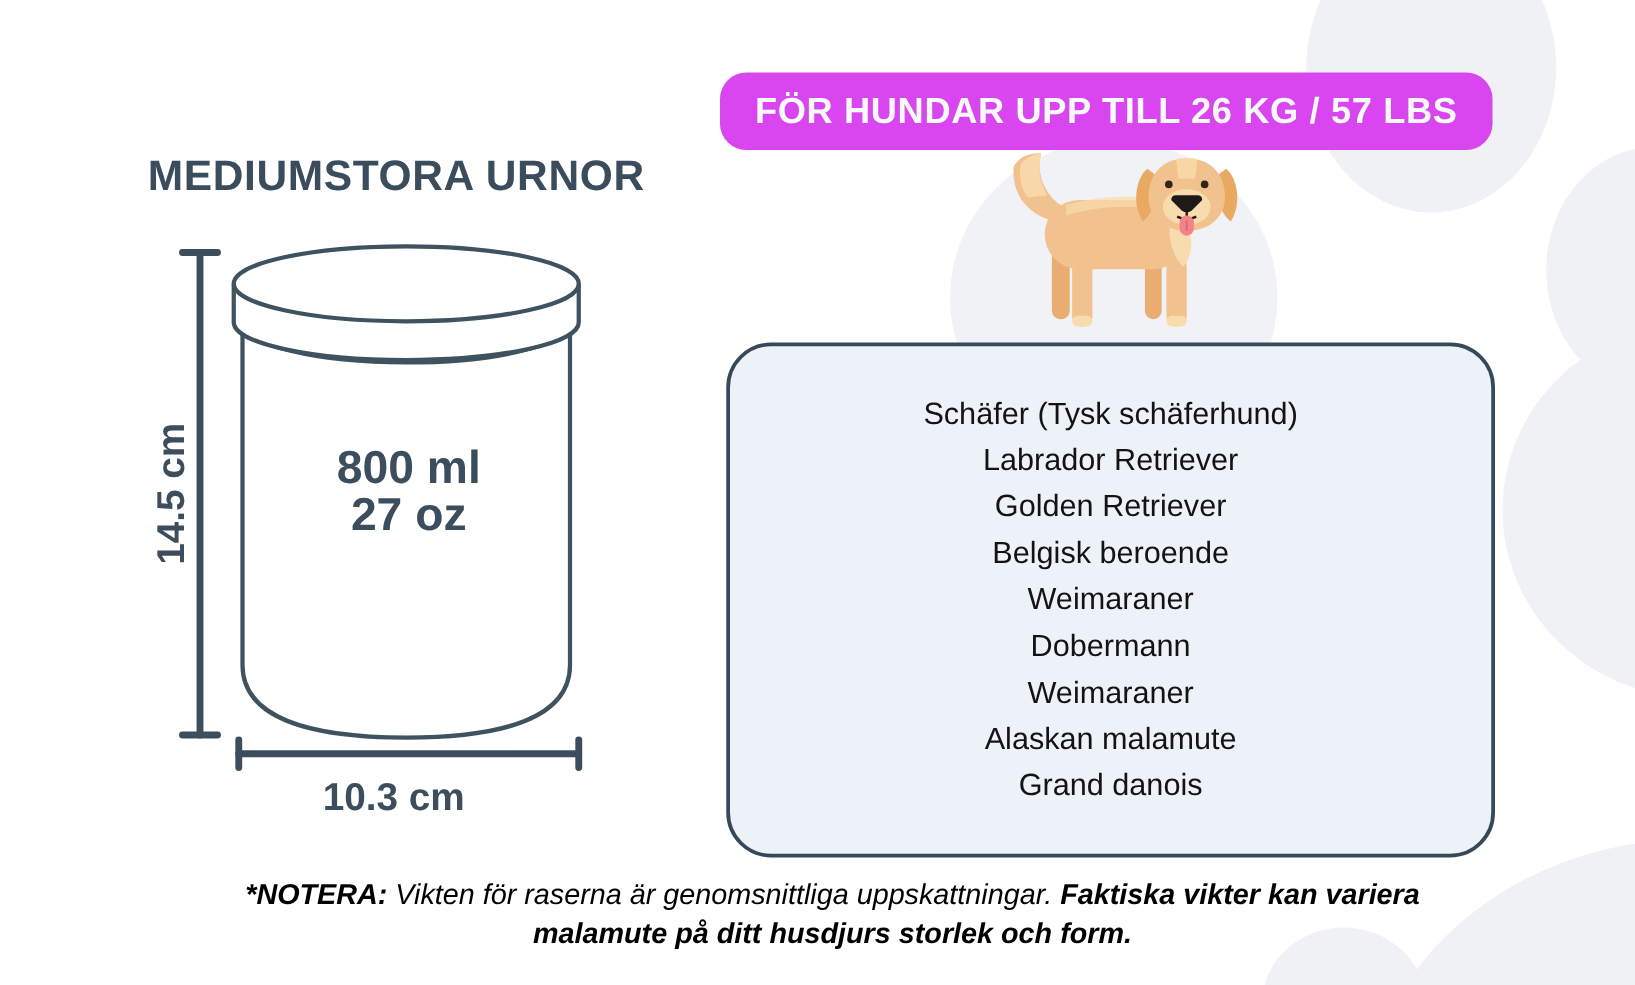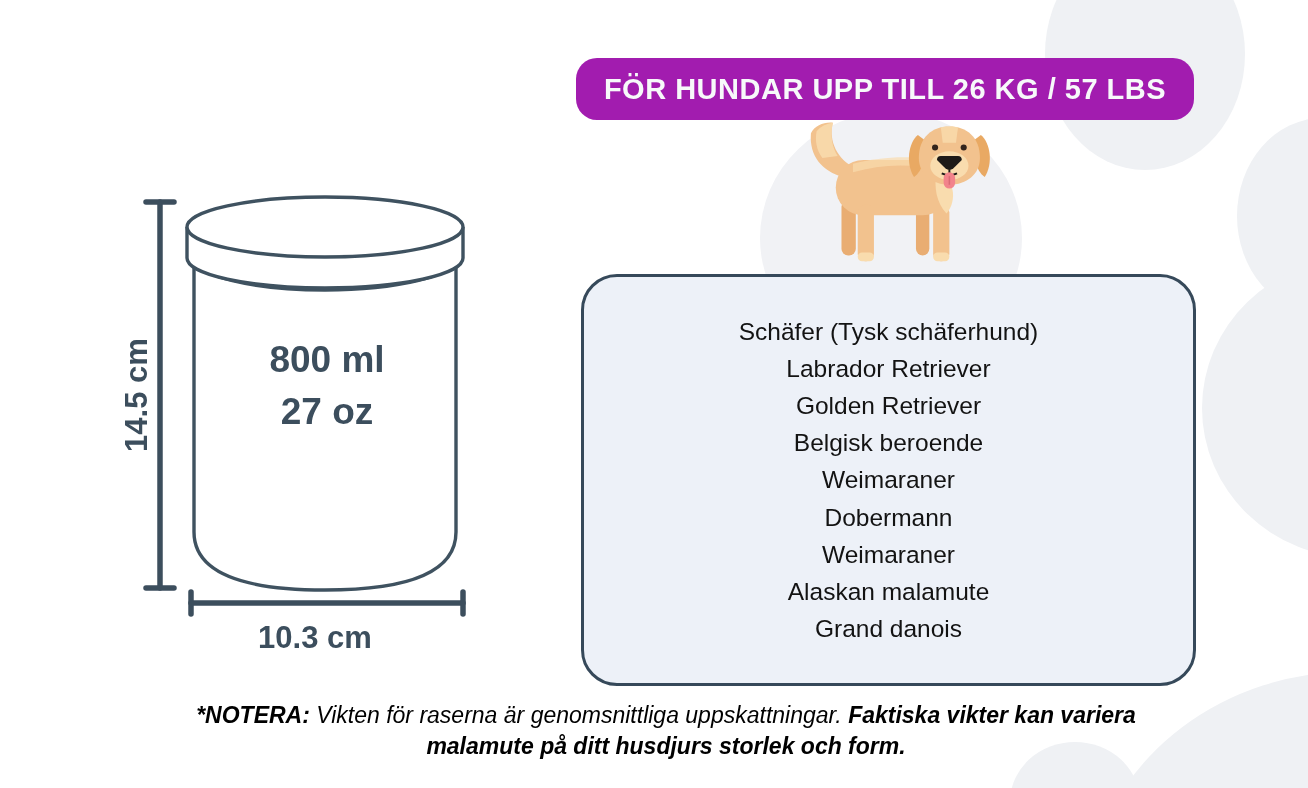--- a/index.html
+++ b/index.html
@@ -9,31 +9,31 @@
   }
   .deco{position:absolute;background:#eff1f4;border-radius:50%;z-index:0;}
   .dog-backdrop{position:absolute;background:#f1f2f5;border-radius:50%;z-index:1;}
 
   .page-title{
     position:absolute;left:97px;top:122px;width:440px;text-align:center;
     font-size:34px;font-weight:bold;letter-spacing:.5px;color:#3b4d5c;z-index:2;
   }
   .badge{
     position:absolute;left:576px;top:58px;width:618px;height:62px;
-    background:#a21caf;border-radius:21px;display:flex;align-items:center;justify-content:center;
+    background:#d946ef;border-radius:21px;display:flex;align-items:center;justify-content:center;
     z-index:3;
   }
   .badge span{color:#f7f9fa;font-size:29px;font-weight:bold;letter-spacing:.5px;white-space:nowrap;}
 
   .urn-svg{position:absolute;left:115px;top:190px;z-index:2;}
   .vol{
     position:absolute;left:227px;width:200px;text-align:center;
     font-size:37px;font-weight:bold;color:#3c4e5d;z-index:3;line-height:38px;
   }
-  .vol.ml{top:341px;}
+  .vol.ml{top:355px;}
   .vol.oz{top:393px;}
   .dim-height{
     position:absolute;left:57px;top:377px;width:160px;height:36px;text-align:center;
     font-size:31px;font-weight:bold;color:#3c4e5d;transform:rotate(-90deg);z-index:2;
   }
   .dim-width{
     position:absolute;left:215px;top:620px;width:200px;text-align:center;
     font-size:31px;font-weight:bold;color:#3c4e5d;z-index:2;
   }
 
@@ -61,20 +61,21 @@
 <div class="stage">
 
   <div class="deco" style="left:1045px;top:-62px;width:200px;height:232px;"></div>
   <div class="deco" style="left:1237px;top:118px;width:170px;height:196px;"></div>
   <div class="deco" style="left:1202px;top:258px;width:310px;height:300px;"></div>
   <div class="deco" style="left:1088px;top:676px;width:470px;height:390px;transform:rotate(-18deg);"></div>
   <div class="deco" style="left:1010px;top:742px;width:130px;height:120px;"></div>
 
   <div class="dog-backdrop" style="left:760px;top:112px;width:262px;height:252px;"></div>
 
+  <div class="page-title">MEDIUMSTORA URNOR</div>
 
   <svg class="urn-svg" width="390" height="480" viewBox="0 0 390 480">
     <g stroke="#3f5260" fill="none" stroke-width="3.4">
 
       <path d="M79,58 L79,342 C79,384 132,400 210,400 C288,400 341,384 341,342 L341,58" fill="#ffffff"></path>
 
       <path d="M79,68 A131,32 0 0 0 341,68"></path>
 
       <path d="M72,37 L72,68 A138,30 0 0 0 348,68 L348,37" fill="#ffffff"></path>
 

